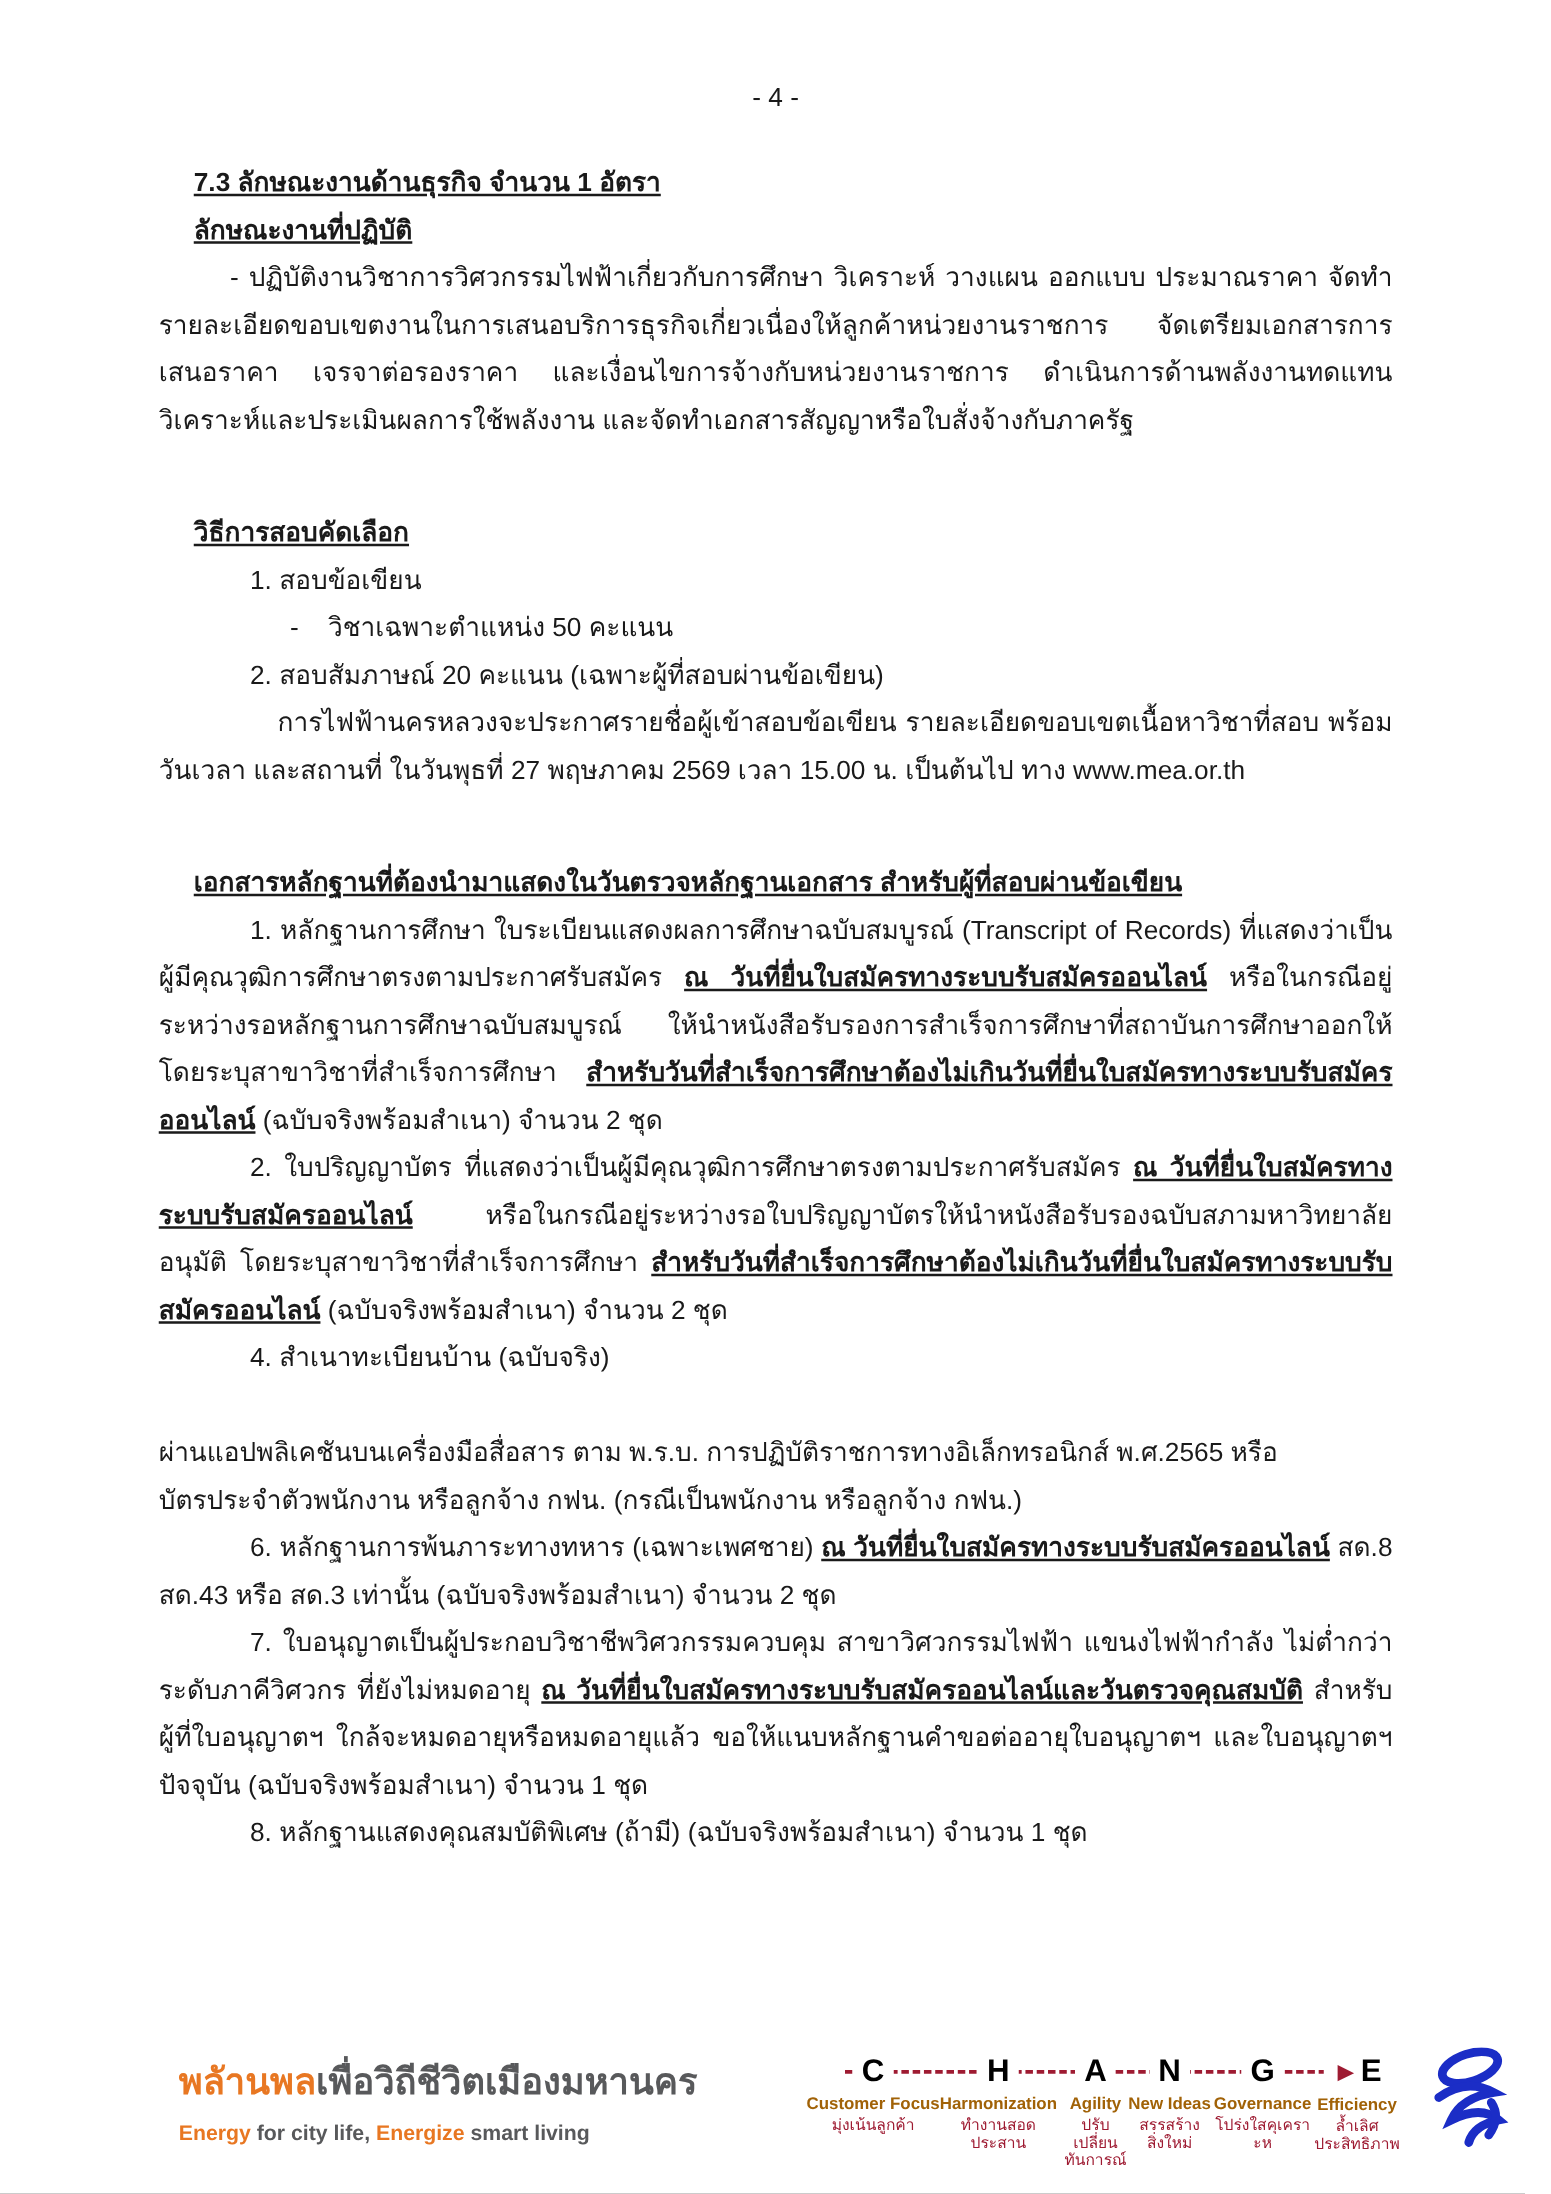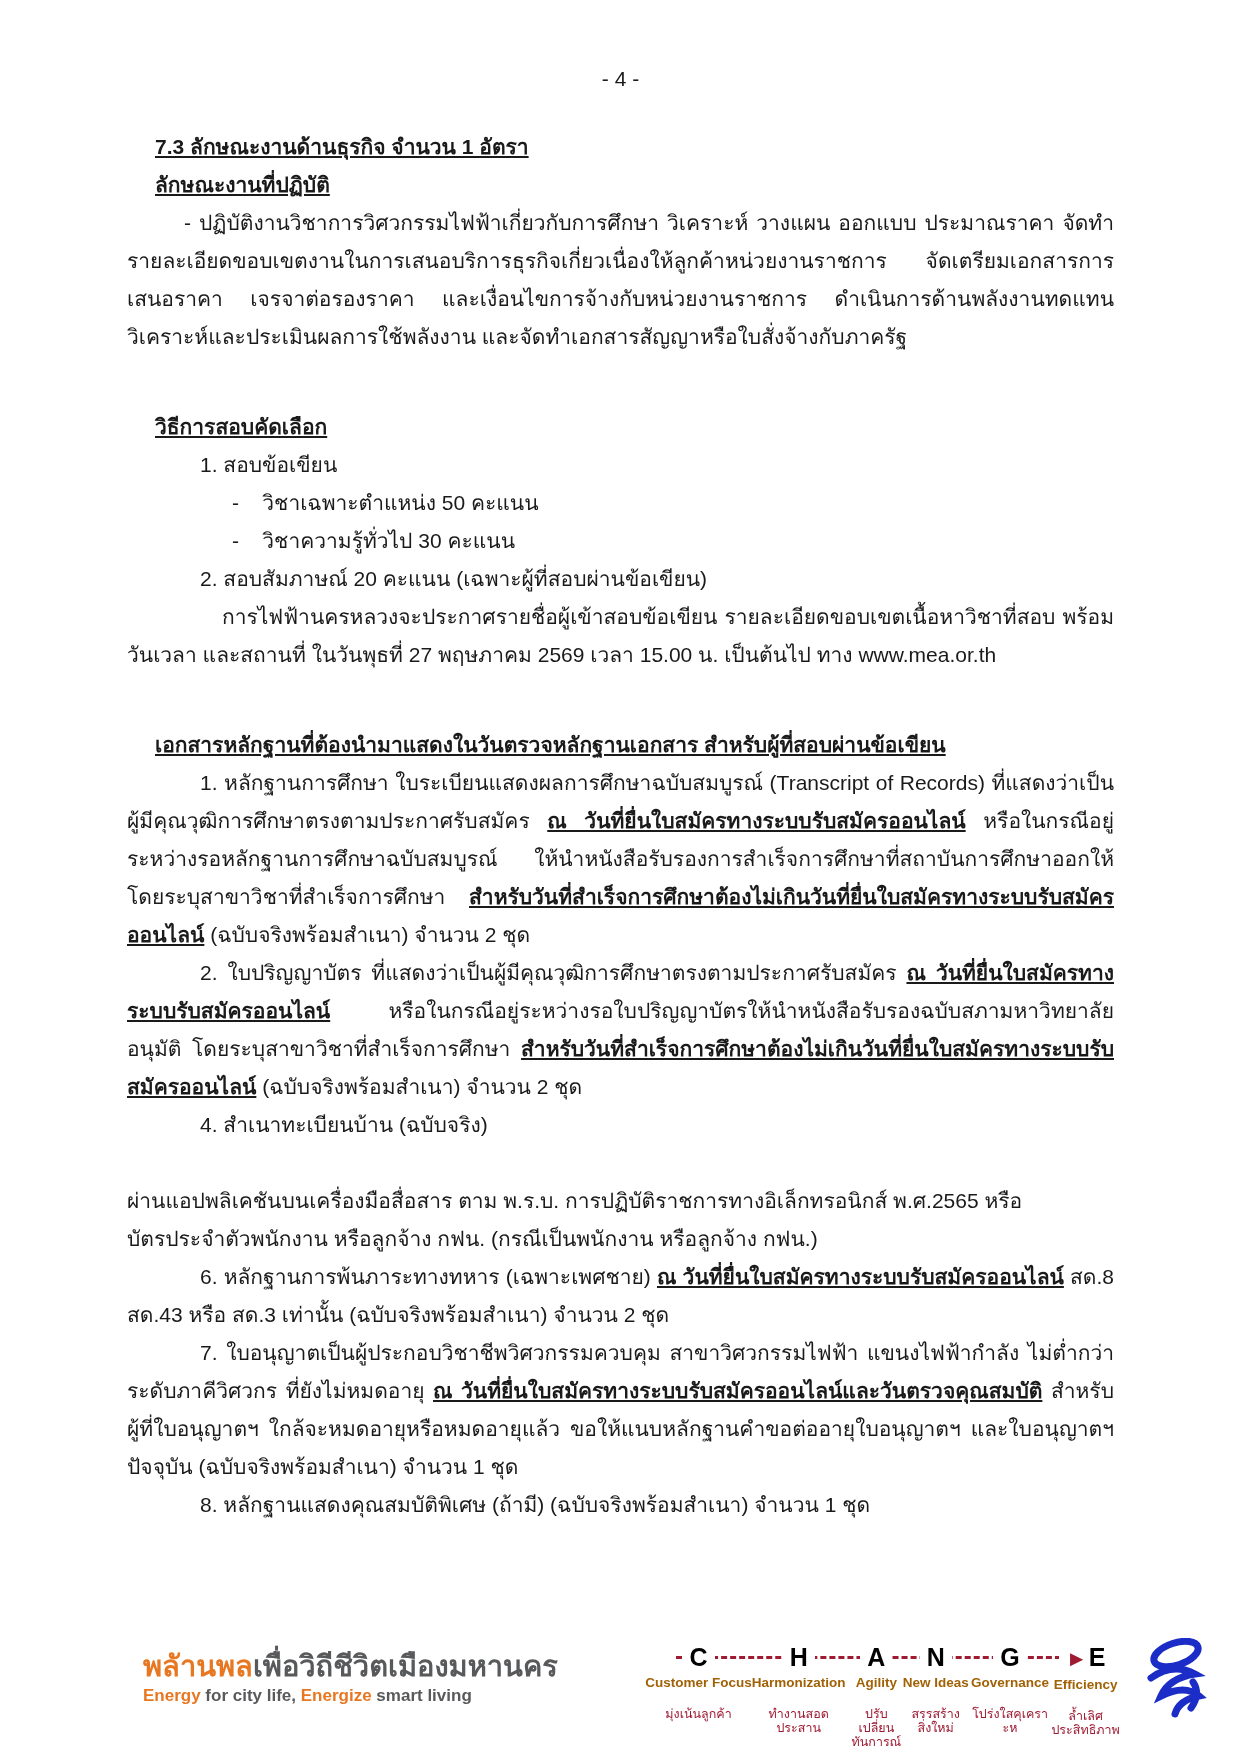--- a/index.html
+++ b/index.html
@@ -18,48 +18,47 @@
   .ind95{text-indent:95px;}
   .ind105{text-indent:105px;}
   .block span.b{font-weight:bold;}
   .block span.u{text-decoration:underline;}
 
   
   .footer{position:absolute;left:0;right:0;bottom:0;height:135px;}
   .tagline{position:absolute;left:143px;top:30px;}
   .tagline-th{font-size:29px;font-weight:bold;color:#58595B;line-height:32px;}
   .tagline-th .orange{color:#E87722;}
-  .tagline-en{font-size:17px;font-weight:bold;color:#58595B;line-height:22px;margin-top:3px;}
+  .tagline-en{font-size:17px;font-weight:bold;color:#58595B;line-height:22px;margin-top:14px;}
   .tagline-en .orange{color:#E87722;}
 
   .change{position:absolute;left:648px;top:22px;width:470px;}
   .change-row{position:relative;display:flex;justify-content:space-between;}
   .dash-line{position:absolute;top:14px;left:28px;right:30px;border-top:3px dashed #9E1B32;}
   .change-col{position:relative;z-index:1;display:flex;flex-direction:column;align-items:center;min-width:56px;}
   .change-letter{font-weight:bold;font-size:25px;line-height:30px;color:#000;background:#fff;padding:0 7px;white-space:nowrap;}
   .change-letter .arrow{color:#9E1B32;font-size:22px;margin-right:1px;}
   .change-en{font-weight:bold;font-size:13.5px;line-height:16px;color:#a16207;white-space:nowrap;margin-top:3px;}
-  .change-th{font-size:12.5px;line-height:14px;color:#9E1B32;text-align:center;white-space:pre-line;margin-top:16px;}
+  .change-th{font-size:12.5px;line-height:14px;color:#9E1B32;text-align:center;white-space:pre-line;margin-top:2px;}
 
   .mea-logo{position:absolute;right:32px;top:18px;}
 </style>
 </head>
 <body>
 
 <div class="page">
 
   <div class="content">
       <div class="block pageno"><span>- 4 -</span></div>
       <div class="block heading" style="margin-top: 30px;"><span>7.3 ลักษณะงานด้านธุรกิจ จำนวน 1 อัตรา</span></div>
       <div class="block heading"><span>ลักษณะงานที่ปฏิบัติ</span></div>
       <div class="block justify ind57"><span>-  ปฏิบัติงานวิชาการวิศวกรรมไฟฟ้าเกี่ยวกับการศึกษา วิเคราะห์ วางแผน ออกแบบ ประมาณราคา จัดทำรายละเอียดขอบเขตงานในการเสนอบริการธุรกิจเกี่ยวเนื่องให้ลูกค้าหน่วยงานราชการ จัดเตรียมเอกสารการเสนอราคา เจรจาต่อรองราคา และเงื่อนไขการจ้างกับหน่วยงานราชการ ดำเนินการด้านพลังงานทดแทน วิเคราะห์และประเมินผลการใช้พลังงาน และจัดทำเอกสารสัญญาหรือใบสั่งจ้างกับภาครัฐ</span></div>
       <div class="block heading" style="margin-top: 52px;"><span>วิธีการสอบคัดเลือก</span></div>
       <div class="block ind73"><span>1. สอบข้อเขียน</span></div>
       <div class="block ind105"><span>-&nbsp;&nbsp;&nbsp;&nbsp;วิชาเฉพาะตำแหน่ง 50 คะแนน</span></div>
-      <div class="block ind105"><span>-&nbsp;&nbsp;&nbsp;&nbsp;วิชาความรู้ทั่วไป 30 คะแนน</span></div>
       <div class="block ind73"><span>2. สอบสัมภาษณ์ 20 คะแนน (เฉพาะผู้ที่สอบผ่านข้อเขียน)</span></div>
       <div class="block justify ind95"><span>การไฟฟ้านครหลวงจะประกาศรายชื่อผู้เข้าสอบข้อเขียน รายละเอียดขอบเขตเนื้อหาวิชาที่สอบ พร้อมวันเวลา และสถานที่ ในวันพุธที่ 27 พฤษภาคม 2569 เวลา 15.00 น. เป็นต้นไป ทาง </span><span>www.mea.or.th</span></div>
       <div class="block heading" style="margin-top: 52px;"><span>เอกสารหลักฐานที่ต้องนำมาแสดงในวันตรวจหลักฐานเอกสาร สำหรับผู้ที่สอบผ่านข้อเขียน</span></div>
       <div class="block justify ind73"><span>1. หลักฐานการศึกษา ใบระเบียนแสดงผลการศึกษาฉบับสมบูรณ์ (Transcript of Records) ที่แสดงว่าเป็นผู้มีคุณวุฒิการศึกษาตรงตามประกาศรับสมัคร </span><span class="b u">ณ วันที่ยื่นใบสมัครทางระบบรับสมัครออนไลน์</span><span> หรือในกรณีอยู่ระหว่างรอหลักฐานการศึกษาฉบับสมบูรณ์ ให้นำหนังสือรับรองการสำเร็จการศึกษาที่สถาบันการศึกษาออกให้ โดยระบุสาขาวิชาที่สำเร็จการศึกษา </span><span class="b u">สำหรับวันที่สำเร็จการศึกษาต้องไม่เกินวันที่ยื่นใบสมัครทางระบบรับสมัครออนไลน์</span><span> (ฉบับจริงพร้อมสำเนา) จำนวน 2 ชุด</span></div>
       <div class="block justify ind73"><span>2. ใบปริญญาบัตร ที่แสดงว่าเป็นผู้มีคุณวุฒิการศึกษาตรงตามประกาศรับสมัคร </span><span class="b u">ณ วันที่ยื่นใบสมัครทางระบบรับสมัครออนไลน์</span><span> หรือในกรณีอยู่ระหว่างรอใบปริญญาบัตรให้นำหนังสือรับรองฉบับสภามหาวิทยาลัยอนุมัติ โดยระบุสาขาวิชาที่สำเร็จการศึกษา </span><span class="b u">สำหรับวันที่สำเร็จการศึกษาต้องไม่เกินวันที่ยื่นใบสมัครทางระบบรับสมัครออนไลน์</span><span> (ฉบับจริงพร้อมสำเนา) จำนวน 2 ชุด</span></div>
       <div class="block ind73"><span>4. สำเนาทะเบียนบ้าน (ฉบับจริง)</span></div>
       <div class="block ind73"><br><span>ผ่านแอปพลิเคชันบนเครื่องมือสื่อสาร ตาม พ.ร.บ. การปฏิบัติราชการทางอิเล็กทรอนิกส์ พ.ศ.2565 หรือ</span><br><span>บัตรประจำตัวพนักงาน หรือลูกจ้าง กฟน. (กรณีเป็นพนักงาน หรือลูกจ้าง กฟน.)</span></div>
       <div class="block justify ind73"><span>6. หลักฐานการพ้นภาระทางทหาร (เฉพาะเพศชาย) </span><span class="b u">ณ วันที่ยื่นใบสมัครทางระบบรับสมัครออนไลน์</span><span> สด.8 สด.43 หรือ สด.3 เท่านั้น (ฉบับจริงพร้อมสำเนา) จำนวน 2 ชุด</span></div>
       <div class="block justify ind73"><span>7. ใบอนุญาตเป็นผู้ประกอบวิชาชีพวิศวกรรมควบคุม สาขาวิศวกรรมไฟฟ้า แขนงไฟฟ้ากำลัง ไม่ต่ำกว่าระดับภาคีวิศวกร ที่ยังไม่หมดอายุ </span><span class="b u">ณ วันที่ยื่นใบสมัครทางระบบรับสมัครออนไลน์และวันตรวจคุณสมบัติ</span><span> สำหรับผู้ที่ใบอนุญาตฯ ใกล้จะหมดอายุหรือหมดอายุแล้ว ขอให้แนบหลักฐานคำขอต่ออายุใบอนุญาตฯ และใบอนุญาตฯ ปัจจุบัน (ฉบับจริงพร้อมสำเนา) จำนวน 1 ชุด</span></div>
       <div class="block ind73"><span>8. หลักฐานแสดงคุณสมบัติพิเศษ (ถ้ามี) (ฉบับจริงพร้อมสำเนา) จำนวน 1 ชุด</span></div>

